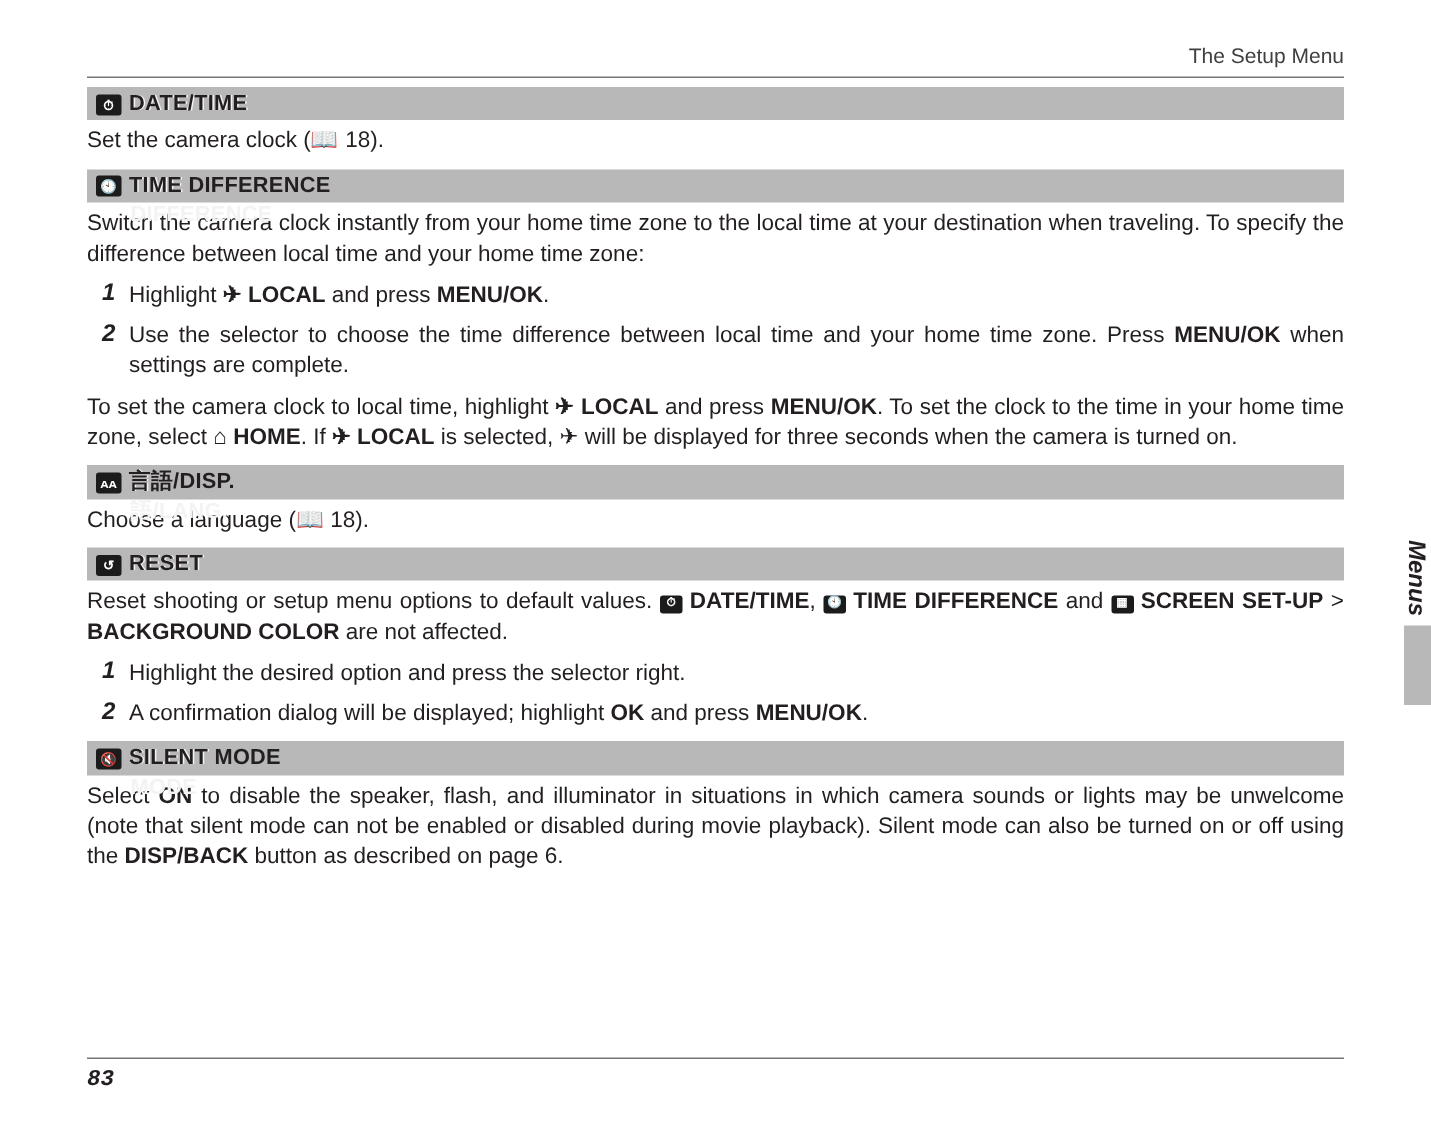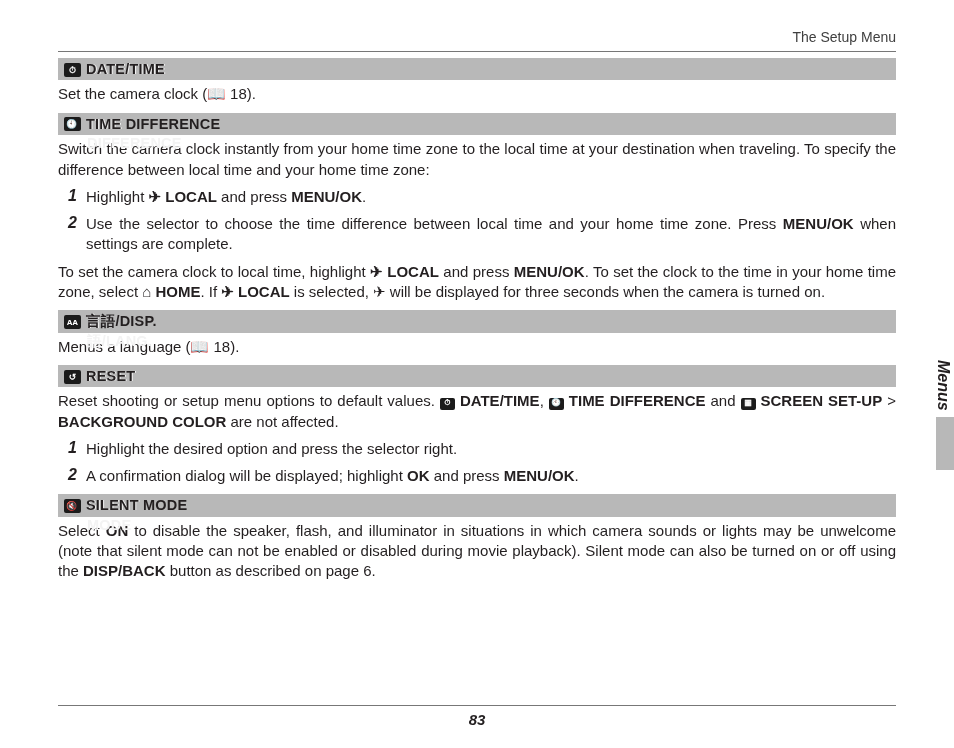--- a/index.html
+++ b/index.html
@@ -115,24 +115,24 @@
   .vtab .sw {
     background:#b8b8b8;
     flex:1;
   }
   .footer {
     position:absolute;
     left:58px; right:58px; bottom:18px;
   }
   .footer hr { border:none; border-top:1px solid #777; margin:0 0 4px 0; }
   .pnum {
-    text-align:center;
-    font-weight:800;
-    font-style:italic;
-    font-family:Liberation Sans, sans-serif;
+    text-align:left;
+    font-weight:800;
+    font-style:italic;
+    font-family:Liberation Mono, monospace;
     font-size:15px;
   }
   .book { font-family:Arial,sans-serif; }
 </style>
 </head>
 <body>
 
 <div class="page">
 
   <div class="header-right">The Setup Menu</div>
@@ -173,21 +173,21 @@
       <span>To set the camera clock to local time, highlight </span><b><span>✈</span><span> LOCAL</span></b><span> and press </span><b>MENU/OK</b><span>.  To set the clock to the time in your home time zone, select </span><b><span>⌂</span><span> HOME</span></b><span>.  If </span><b><span>✈</span><span> LOCAL</span></b><span> is selected, </span><span>✈</span><span> will be displayed for three seconds when the camera is turned on.</span>
     </p>
   </div>
 
   <div class="barhead">
     <span class="ico">ᴀᴀ</span>
     <span class="lbl" data-text="言語/LANG."><span class="fg">言語/DISP.</span></span>
   </div>
   <div class="block">
     <p>
-      <span>Menus a language (</span><span class="book">📖</span><span> 18).</span>
+      <span>Choose a language (</span><span class="book">📖</span><span> 18).</span>
     </p>
   </div>
 
   <div class="barhead">
     <span class="ico">↺</span>
     <span class="lbl" data-text="RESET"><span class="fg">RESET</span></span>
   </div>
   <div class="block just">
     <p>
       <span>Reset shooting or setup menu options to default values. </span><span class="ico-inline">⏱</span><b> DATE/TIME</b><span>, </span><span class="ico-inline">🕙</span><b> TIME DIFFERENCE</b><span> and </span><span class="ico-inline">▦</span><b> SCREEN SET-UP</b><span> &gt; </span><b>BACKGROUND COLOR</b><span> are not affected.</span>

